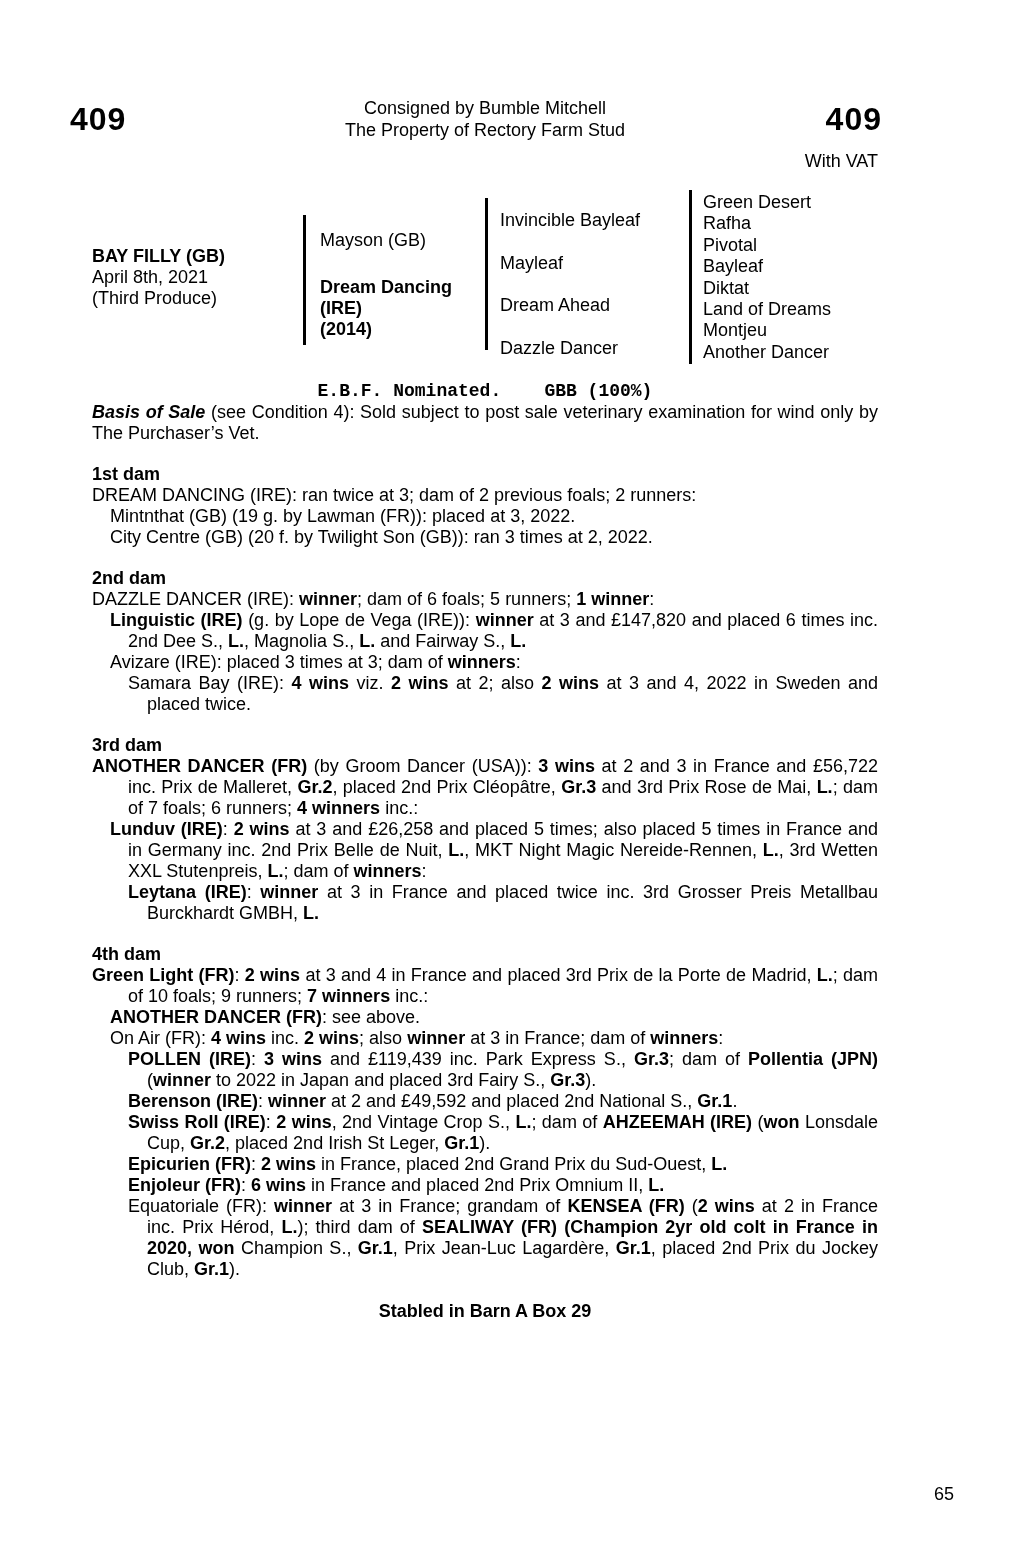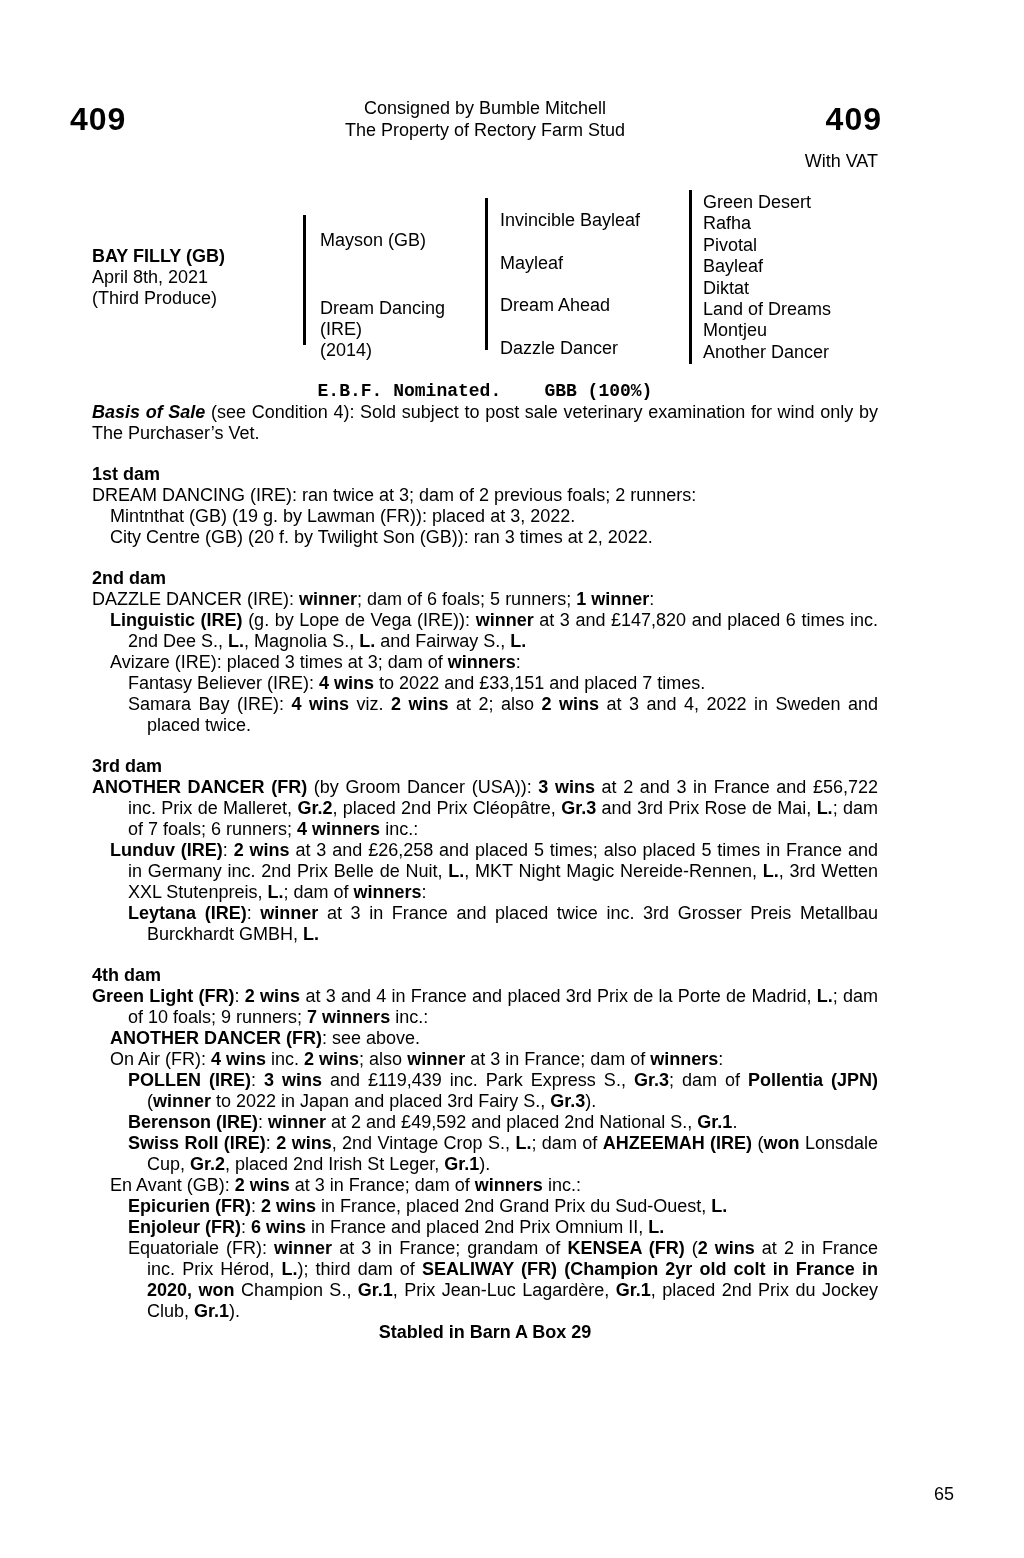--- a/index.html
+++ b/index.html
@@ -24,35 +24,35 @@
 
   
   .ped-table { position:relative; height:178px; }
   .ped-bar { position:absolute; width:3px; background:#000; }
   #bar1 { left:211px; top:25px; height:130px; }
   #bar2 { left:393px; top:8px;  height:152px; }
   #bar3 { left:597px; top:0px;  height:174px; }
   .ped-col1 { position:absolute; left:0; top:56px; line-height:21px; }
   .ped-name { font-weight:bold; }
   .ped-sire { position:absolute; left:228px; top:40px; }
-  .ped-dam  { position:absolute; left:228px; top:108px; line-height:21px; }
+  .ped-dam  { position:absolute; left:228px; top:87px; line-height:21px;font-weight:bold; }
   .ped-col3 { position:absolute; left:408px; top:9px; line-height:42.7px; }
   .ped-col4 { position:absolute; left:611px; top:2px; line-height:21.4px; }
 
   .ebf-line { text-align:center; font-weight:bold; margin-top:13px;font-family:Liberation Mono, monospace; }
   .basis { text-align:justify; }
   .basis-label { font-weight:bold; font-style:italic; }
 
   .dam-heading { font-weight:bold; margin-top:20px; }
   .para { text-align:justify; margin:0; }
   .L0 { padding-left:36px; text-indent:-36px; }
   .L1 { padding-left:36px; text-indent:-18px; }
   .L2 { padding-left:55px; text-indent:-19px; }
 
-  .stabled { text-align:center; font-weight:bold; }
+  .stabled { text-align:center; font-weight:bold; margin-top:21px; }
   .page-number { position:absolute; top:1484px; right:70px; }
 </style>
 </head>
 <body>
 
 <div class="lot-number" id="lot-left">409</div>
 
 <div class="consignor">
   <div>Consigned by Bumble Mitchell</div>
   <div>The Property of Rectory Farm Stud</div>
@@ -108,34 +108,32 @@
 
   <div id="sections">
       <div class="dam-heading">1st dam</div>
       <div class="para L0"><span>DREAM DANCING (IRE): ran twice at 3; dam of 2 previous foals; 2 runners:</span></div>
       <div class="para L1"><span>Mintnthat (GB) (19 g. by Lawman (FR)): placed at 3, 2022.</span></div>
       <div class="para L1"><span>City Centre (GB) (20 f. by Twilight Son (GB)): ran 3 times at 2, 2022.</span></div>
       <div class="dam-heading">2nd dam</div>
       <div class="para L0"><span>DAZZLE DANCER (IRE): </span><span class="bold">winner</span><span>; dam of 6 foals; 5 runners; </span><span class="bold">1 winner</span><span>:</span></div>
       <div class="para L1"><span class="bold">Linguistic (IRE)</span><span> (g. by Lope de Vega (IRE)): </span><span class="bold">winner</span><span> at 3 and £147,820 and placed 6 times inc. 2nd Dee S., </span><span class="bold">L.</span><span>, Magnolia S., </span><span class="bold">L.</span><span> and Fairway S., </span><span class="bold">L.</span></div>
       <div class="para L1"><span>Avizare (IRE): placed 3 times at 3; dam of </span><span class="bold">winners</span><span>:</span></div>
-      <div class="para L2"><span>Fantasy Believer (IRE): </span><span class="bold">4 wins</span><span> to 2022 and £33,151 and placed 7 times.</span></div>
       <div class="para L2"><span>Samara Bay (IRE): </span><span class="bold">4 wins</span><span> viz. </span><span class="bold">2 wins</span><span> at 2; also </span><span class="bold">2 wins</span><span> at 3 and 4, 2022 in Sweden and placed twice.</span></div>
       <div class="dam-heading">3rd dam</div>
       <div class="para L0"><span class="bold">ANOTHER DANCER (FR)</span><span> (by Groom Dancer (USA)): </span><span class="bold">3 wins</span><span> at 2 and 3 in France and £56,722 inc. Prix de Malleret, </span><span class="bold">Gr.2</span><span>, placed 2nd Prix Cléopâtre, </span><span class="bold">Gr.3</span><span> and 3rd Prix Rose de Mai, </span><span class="bold">L.</span><span>; dam of 7 foals; 6 runners; </span><span class="bold">4 winners</span><span> inc.:</span></div>
       <div class="para L1"><span class="bold">Lunduv (IRE)</span><span>: </span><span class="bold">2 wins</span><span> at 3 and £26,258 and placed 5 times; also placed 5 times in France and in Germany inc. 2nd Prix Belle de Nuit, </span><span class="bold">L.</span><span>, MKT Night Magic Nereide-Rennen, </span><span class="bold">L.</span><span>, 3rd Wetten XXL Stutenpreis, </span><span class="bold">L.</span><span>; dam of </span><span class="bold">winners</span><span>:</span></div>
       <div class="para L2"><span class="bold">Leytana (IRE)</span><span>: </span><span class="bold">winner</span><span> at 3 in France and placed twice inc. 3rd Grosser Preis Metallbau Burckhardt GMBH, </span><span class="bold">L.</span></div>
       <div class="dam-heading">4th dam</div>
       <div class="para L0"><span class="bold">Green Light (FR)</span><span>: </span><span class="bold">2 wins</span><span> at 3 and 4 in France and placed 3rd Prix de la Porte de Madrid, </span><span class="bold">L.</span><span>; dam of 10 foals; 9 runners; </span><span class="bold">7 winners</span><span> inc.:</span></div>
       <div class="para L1"><span class="bold">ANOTHER DANCER (FR)</span><span>: see above.</span></div>
       <div class="para L1"><span>On Air (FR): </span><span class="bold">4 wins</span><span> inc. </span><span class="bold">2 wins</span><span>; also </span><span class="bold">winner</span><span> at 3 in France; dam of </span><span class="bold">winners</span><span>:</span></div>
       <div class="para L2"><span class="bold">POLLEN (IRE)</span><span>: </span><span class="bold">3 wins</span><span> and £119,439 inc. Park Express S., </span><span class="bold">Gr.3</span><span>; dam of </span><span class="bold">Pollentia (JPN)</span><span> (</span><span class="bold">winner</span><span> to 2022 in Japan and placed 3rd Fairy S., </span><span class="bold">Gr.3</span><span>).</span></div>
       <div class="para L2"><span class="bold">Berenson (IRE)</span><span>: </span><span class="bold">winner</span><span> at 2 and £49,592 and placed 2nd National S., </span><span class="bold">Gr.1</span><span>.</span></div>
       <div class="para L2"><span class="bold">Swiss Roll (IRE)</span><span>: </span><span class="bold">2 wins</span><span>, 2nd Vintage Crop S., </span><span class="bold">L.</span><span>; dam of </span><span class="bold">AHZEEMAH (IRE)</span><span> (</span><span class="bold">won</span><span> Lonsdale Cup, </span><span class="bold">Gr.2</span><span>, placed 2nd Irish St Leger, </span><span class="bold">Gr.1</span><span>).</span></div>
-      <div class="para L1"><span>En Avant (GB): </span><span class="bold">2 wins</span><span> at 3 in France; dam of </span><span class="bold">winners</span><span> inc.:</span></div>
       <div class="para L2"><span class="bold">Epicurien (FR)</span><span>: </span><span class="bold">2 wins</span><span> in France, placed 2nd Grand Prix du Sud-Ouest, </span><span class="bold">L.</span></div>
       <div class="para L2"><span class="bold">Enjoleur (FR)</span><span>: </span><span class="bold">6 wins</span><span> in France and placed 2nd Prix Omnium II, </span><span class="bold">L.</span></div>
       <div class="para L2"><span>Equatoriale (FR): </span><span class="bold">winner</span><span> at 3 in France; grandam of </span><span class="bold">KENSEA (FR)</span><span> (</span><span class="bold">2 wins</span><span> at 2 in France inc. Prix Hérod, </span><span class="bold">L.</span><span>); third dam of </span><span class="bold">SEALIWAY (FR)</span><span> </span><span class="bold">(Champion 2yr old colt in France in 2020, won</span><span> Champion S., </span><span class="bold">Gr.1</span><span>, Prix Jean-Luc Lagardère, </span><span class="bold">Gr.1</span><span>, placed 2nd Prix du Jockey Club, </span><span class="bold">Gr.1</span><span>).</span></div>
     </div>
 
   <div class="stabled">Stabled in Barn A Box 29</div>
 
 </div>
 
 <div class="page-number">65</div>

